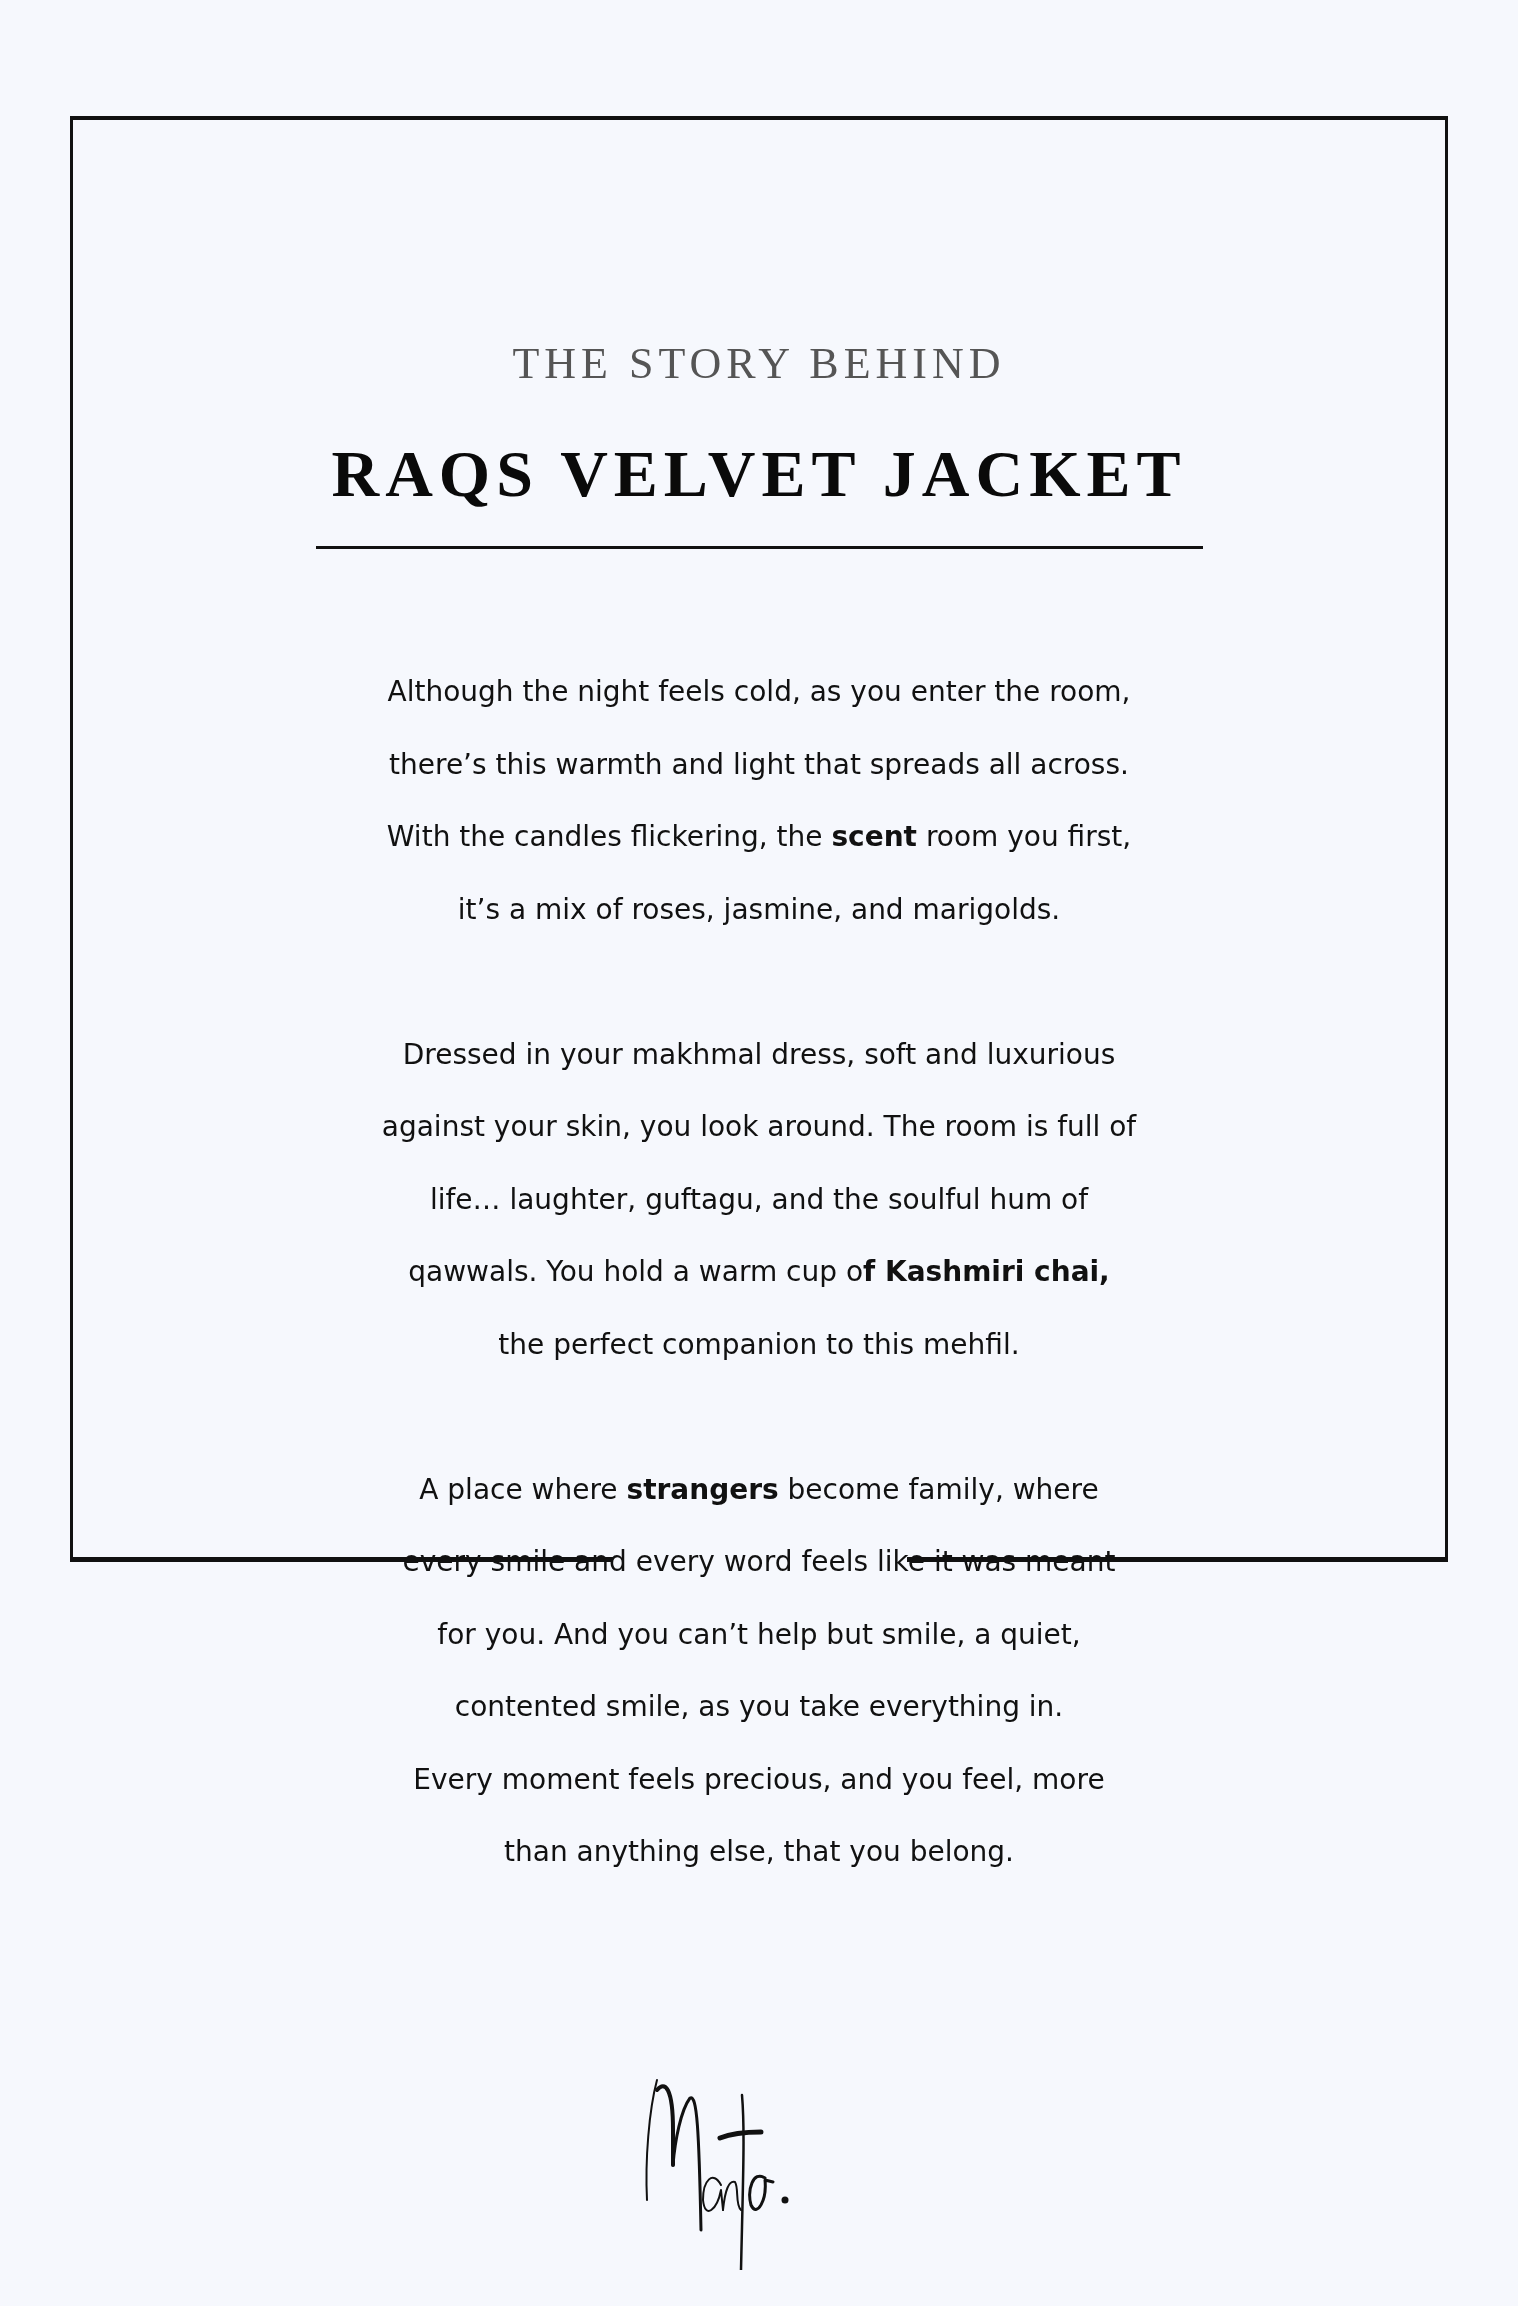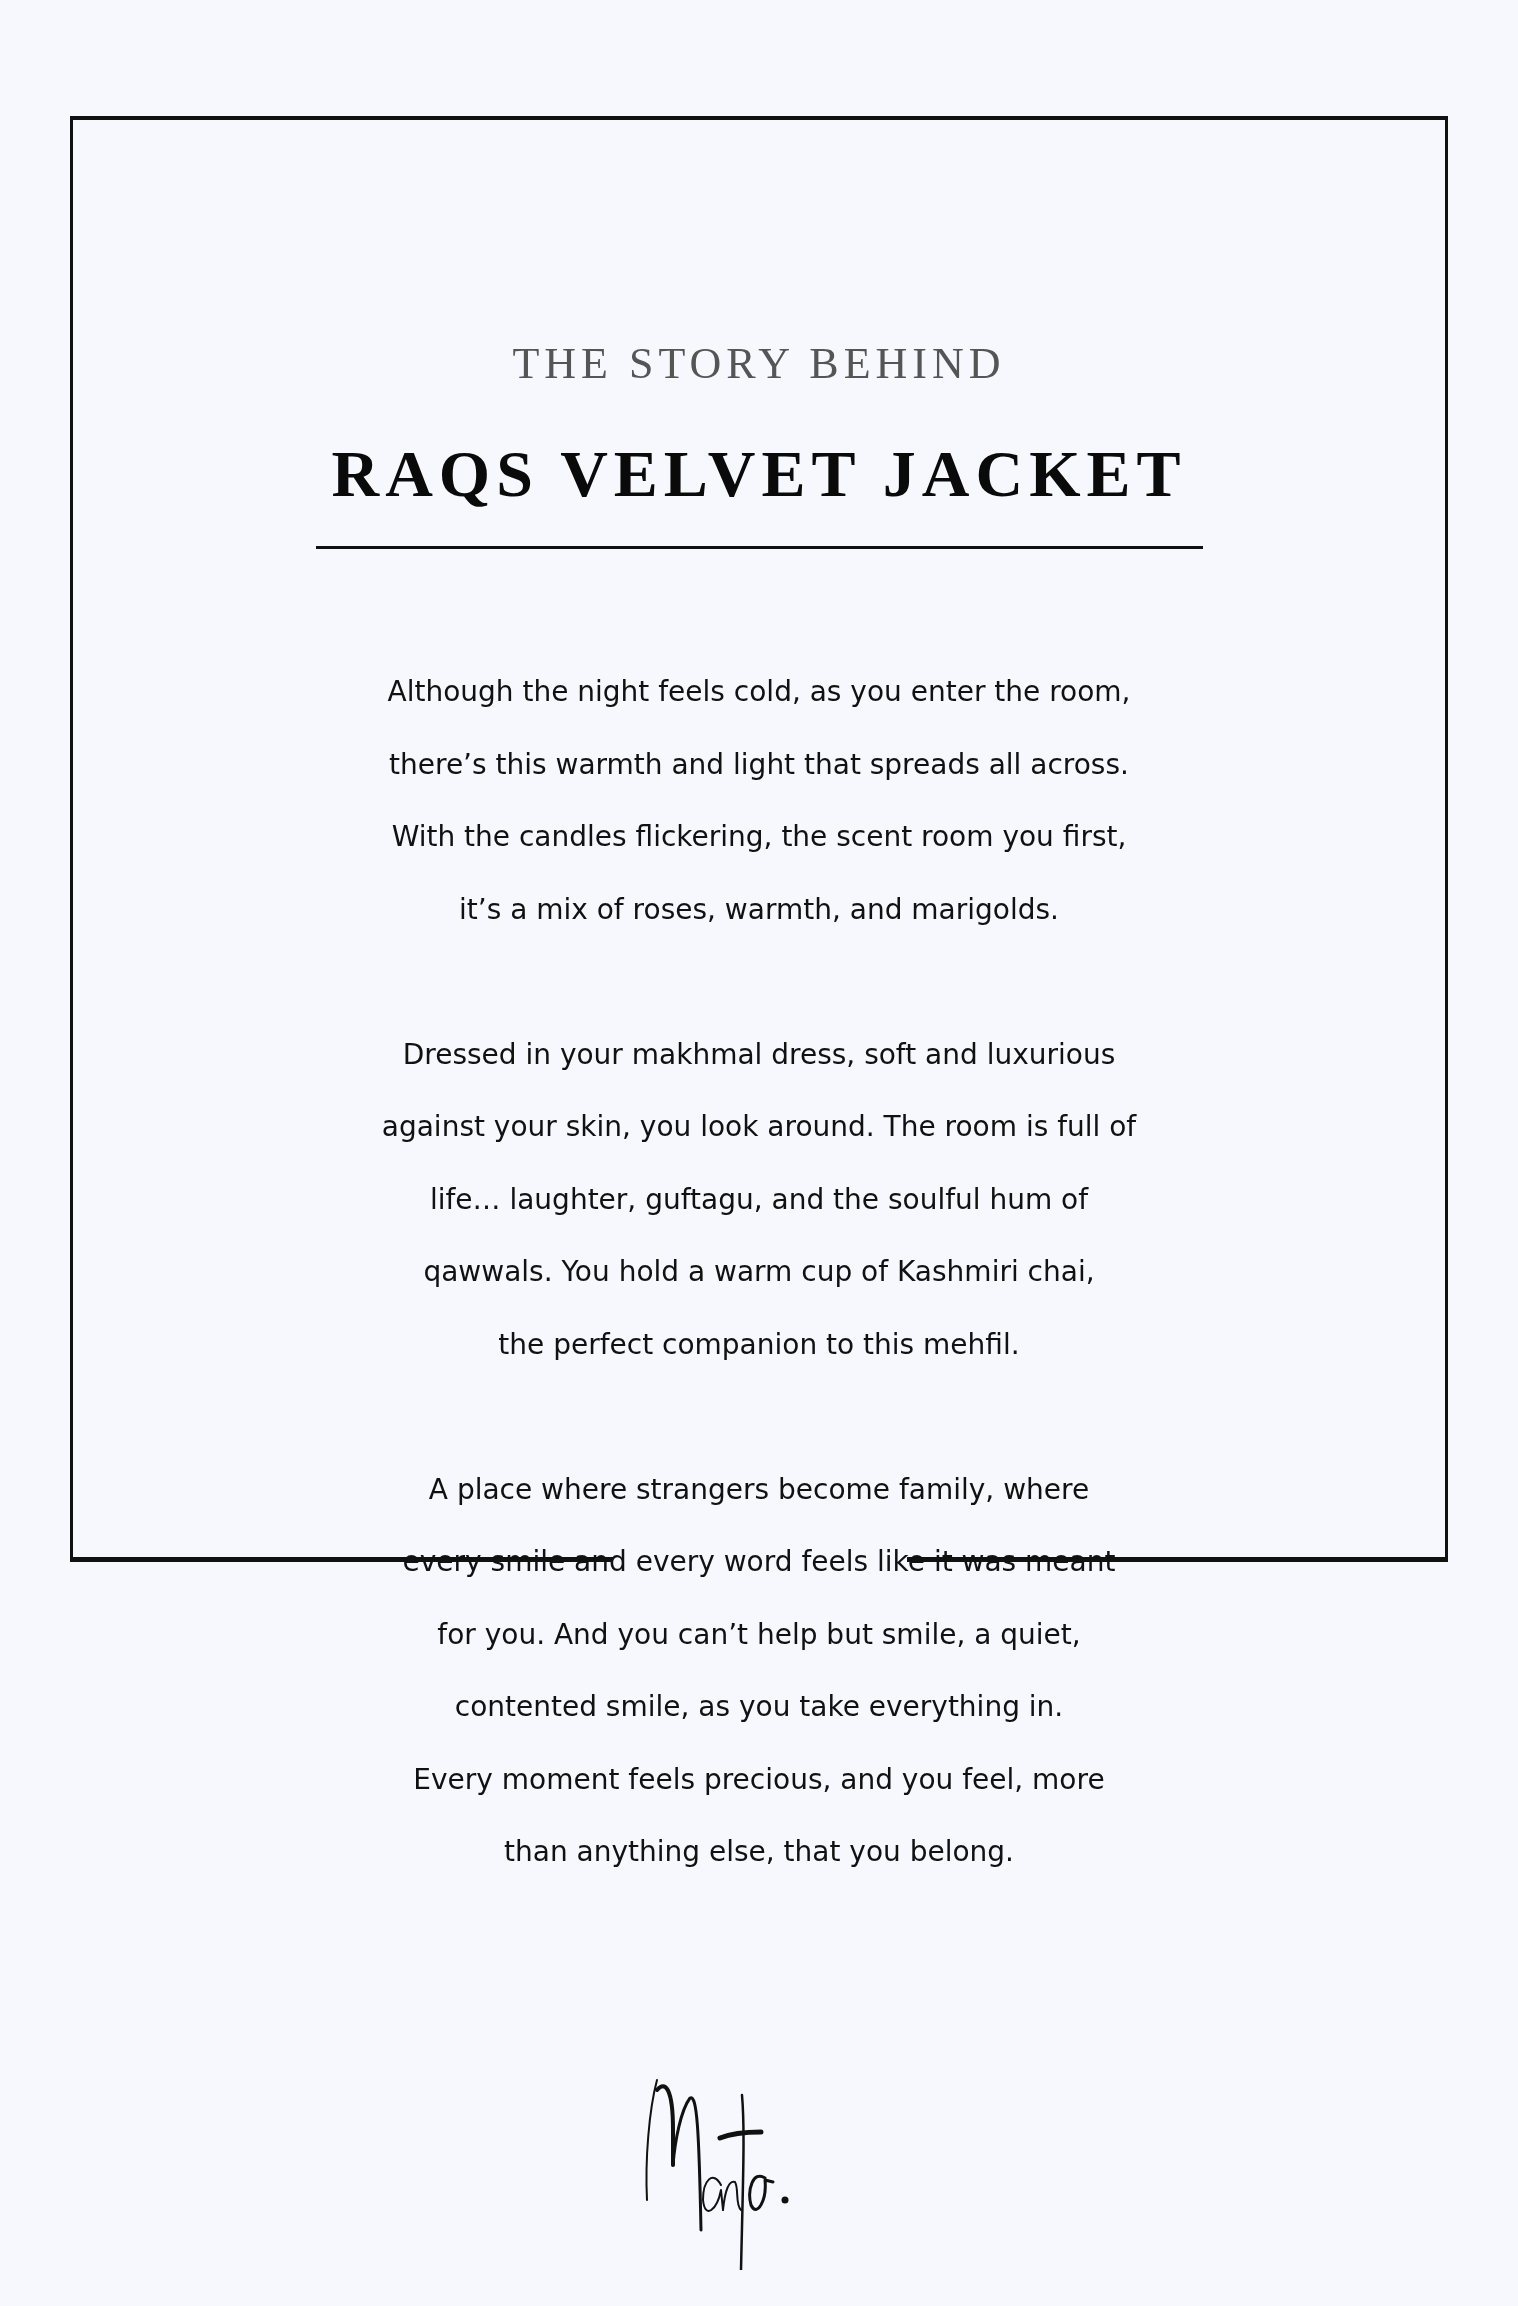--- a/index.html
+++ b/index.html
@@ -49,21 +49,21 @@
   }
   .story {
     position: absolute; left: 150px; width: 1218px; top: 656px;
     text-align: center;
     font-family: "DejaVu Sans", sans-serif;
     font-size: 28px; line-height: 72.5px;
     color: #111;
   }
   .story p { margin: 0 0 72.5px 0; }
   .story p:last-child { margin-bottom: 0; }
-  .story b { font-weight: normal; }
+  .story b { font-weight: bold; }
   .signature {
     position: absolute; left: 625px; top: 2070px;
     width: 300px; height: 200px;
   }
 </style>
 </head>
 <body>
 
 <div class="frame"></div>
 <div class="frame-bottom-left"></div>
@@ -71,21 +71,21 @@
 
 <div class="eyebrow">THE STORY BEHIND</div>
 <div class="title">RAQS VELVET JACKET</div>
 <div class="title-rule"></div>
 
 <div class="story">
   <p>
     <span>Although the night feels cold, as you enter the room,</span><br>
     <span>there’s this warmth and light that spreads all across.</span><br>
     <span>With the candles flickering, the </span><b>scent</b><span> room you first,</span><br>
-    <span>it’s a mix of roses, warmth, and marigolds.</span>
+    <span>it’s a mix of roses, jasmine, and marigolds.</span>
   </p>
   <p>
     <span>Dressed in your makhmal dress, soft and luxurious</span><br>
     <span>against your skin, you look around. The room is full of</span><br>
     <span>life… laughter, guftagu, and the soulful hum of</span><br>
     <span>qawwals. You hold a warm cup o</span><b>f Kashmiri chai,</b><br>
     <span>the perfect companion to this mehfil.</span>
   </p>
   <p>
     <span>A place where </span><b>strangers</b><span> become family, where</span><br>

